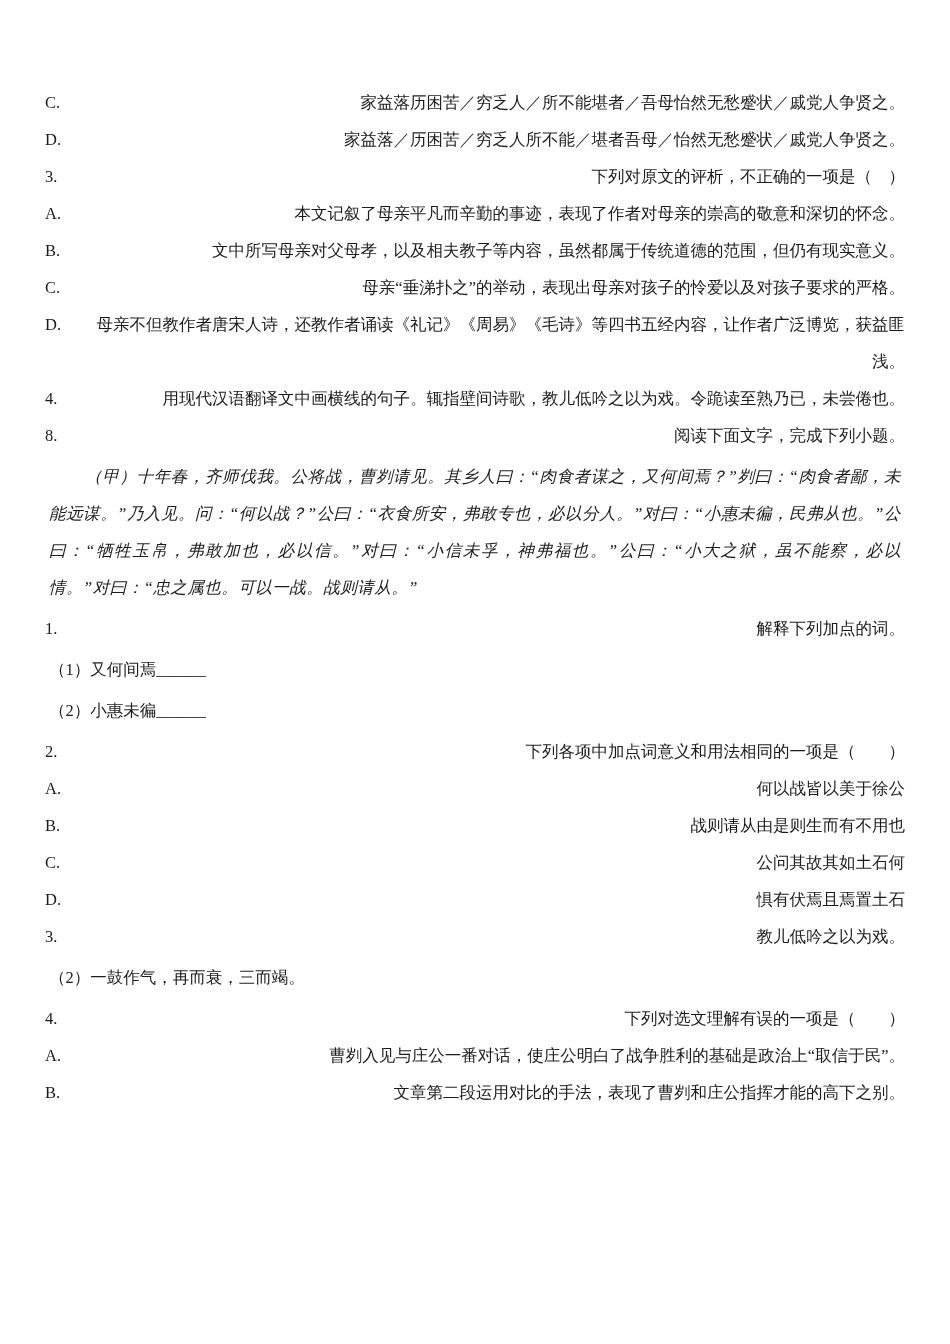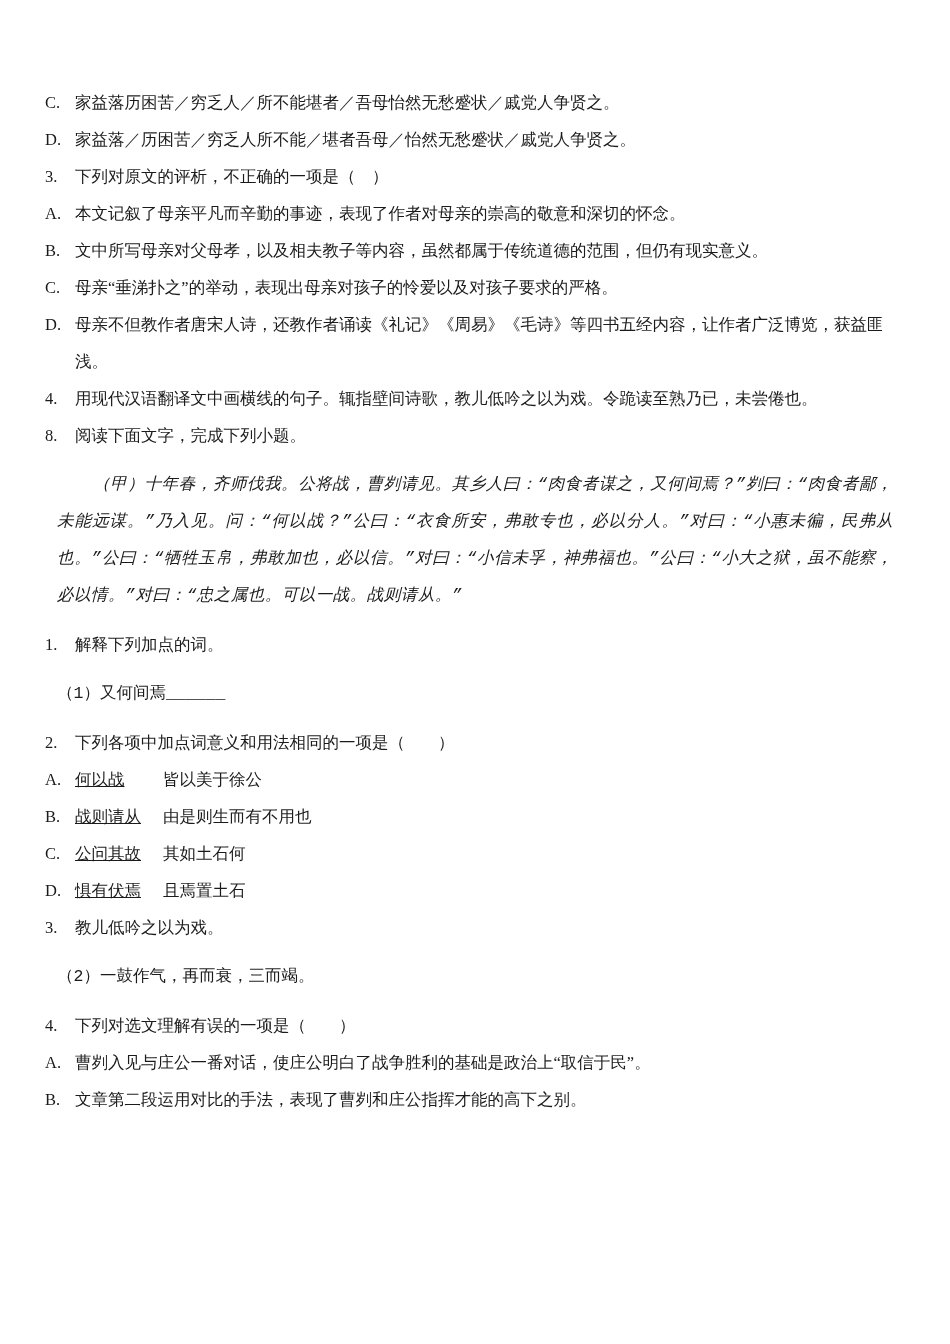--- a/index.html
+++ b/index.html
@@ -11,42 +11,42 @@
     height: 1344px;
     box-sizing: border-box;
     background: #ffffff;
     color: #1b1b1b;
     font-family: "Liberation Serif", "DejaVu Serif", serif;
     font-size: 16.5px;
     line-height: 37px;
     padding: 84px 45px 0 45px;
     overflow: hidden;
   }
-  p { margin: 12px; font-family: Liberation Mono, monospace; }
+  p { margin: 4px; }
   .row {
     display: flex;
     align-items: baseline;
   }
   .row-label {
     flex: 0 0 30px;
   }
   .row-text {
     flex: 1;
+    text-align: right;
   }
   .passage {
     font-style: italic;           
     text-align: justify;
     text-indent: 2.2em;
     letter-spacing: 0.5px;
   }
   .item {  }
   .pair-first {
     display: inline-block;
     min-width: 88px;
-    text-decoration: underline;
   }
 </style>
 </head>
 <body>
 
 <div>
 
   <div class="row">
     <span class="row-label">C.</span>
     <span class="row-text">家益落历困苦／穷乏人／所不能堪者／吾母怡然无愁蹙状／戚党人争贤之。</span>
@@ -87,20 +87,21 @@
     <span class="row-text">阅读下面文字，完成下列小题。</span>
   </div>
 
   <p class="passage">（甲）十年春，齐师伐我。公将战，曹刿请见。其乡人曰：“肉食者谋之，又何间焉？”刿曰：“肉食者鄙，未能远谋。”乃入见。问：“何以战？”公曰：“衣食所安，弗敢专也，必以分人。”对曰：“小惠未徧，民弗从也。”公曰：“牺牲玉帛，弗敢加也，必以信。”对曰：“小信未孚，神弗福也。”公曰：“小大之狱，虽不能察，必以情。”对曰：“忠之属也。可以一战。战则请从。”</p>
 
   <div class="row">
     <span class="row-label">1.</span>
     <span class="row-text">解释下列加点的词。</span>
   </div>
   <p class="item">（1）又何间焉______</p>
+  <p class="item">（2）小惠未徧______</p>
 
   <div class="row">
     <span class="row-label">2.</span>
     <span class="row-text">下列各项中加点词意义和用法相同的一项是（　　）</span>
   </div>
   <div class="row">
     <span class="row-label">A.</span>
     <span class="row-text"><span class="pair-first">何以战</span><span>皆以美于徐公</span></span>
   </div>
   <div class="row">

